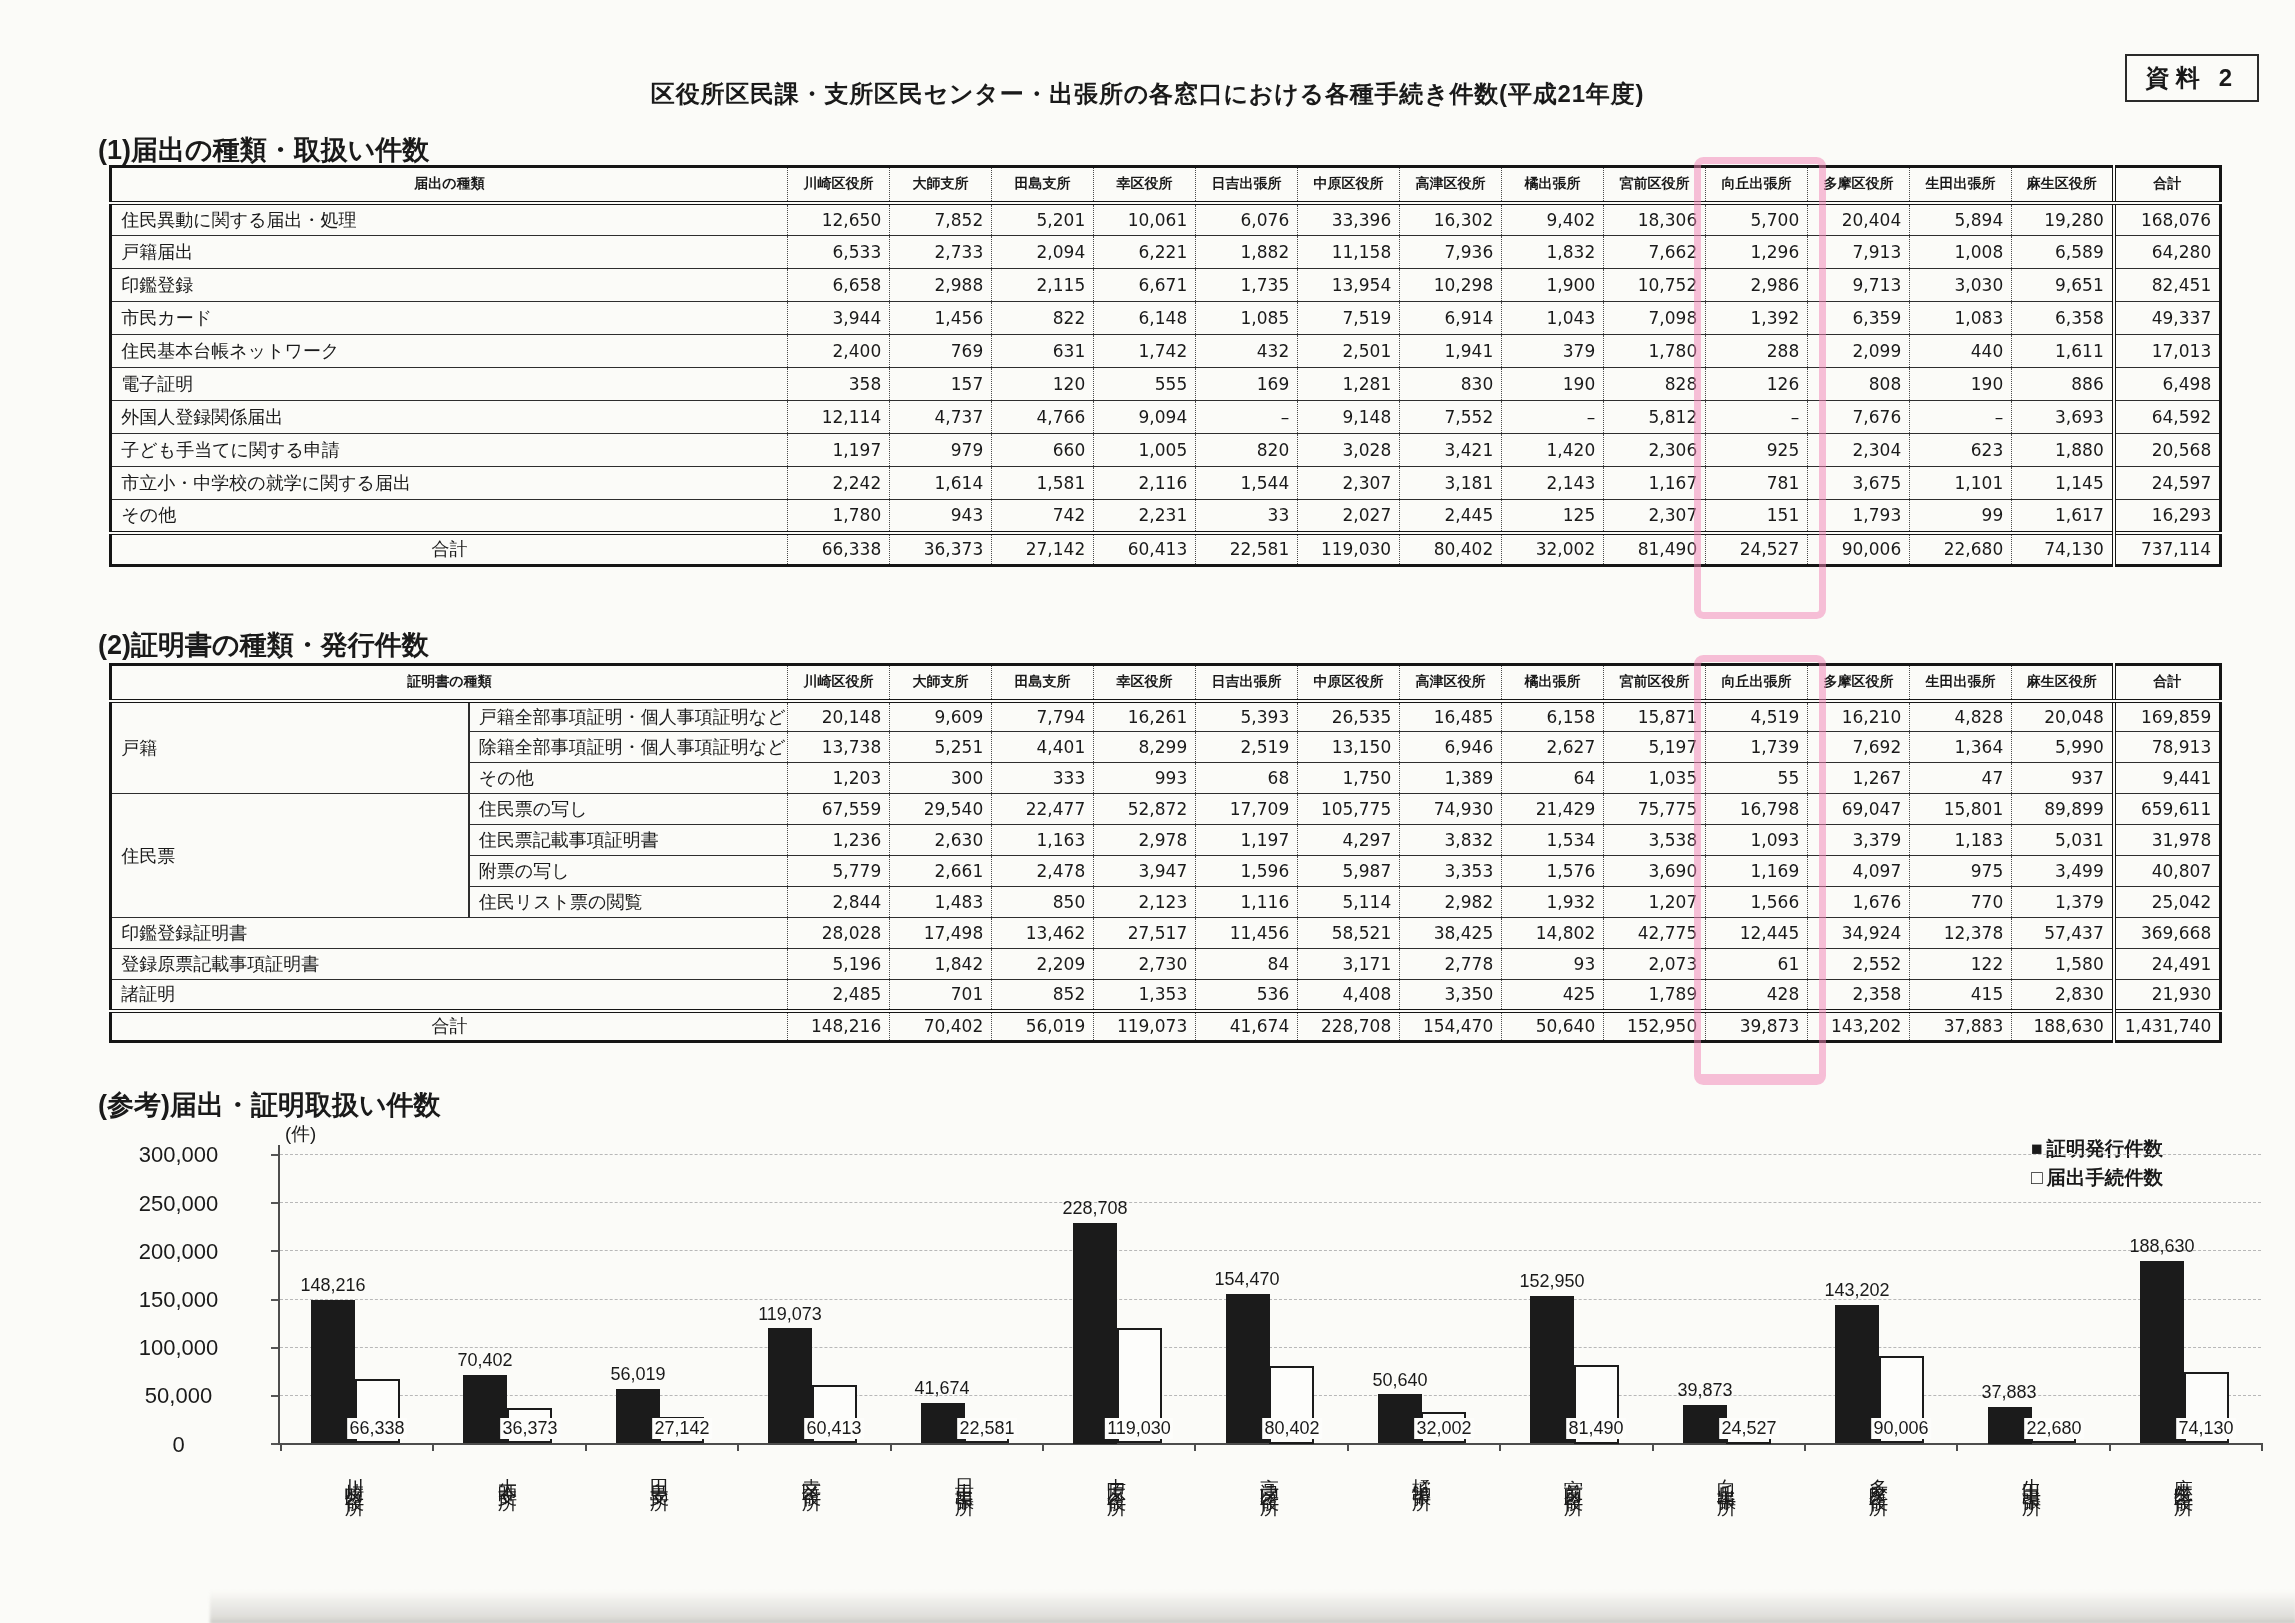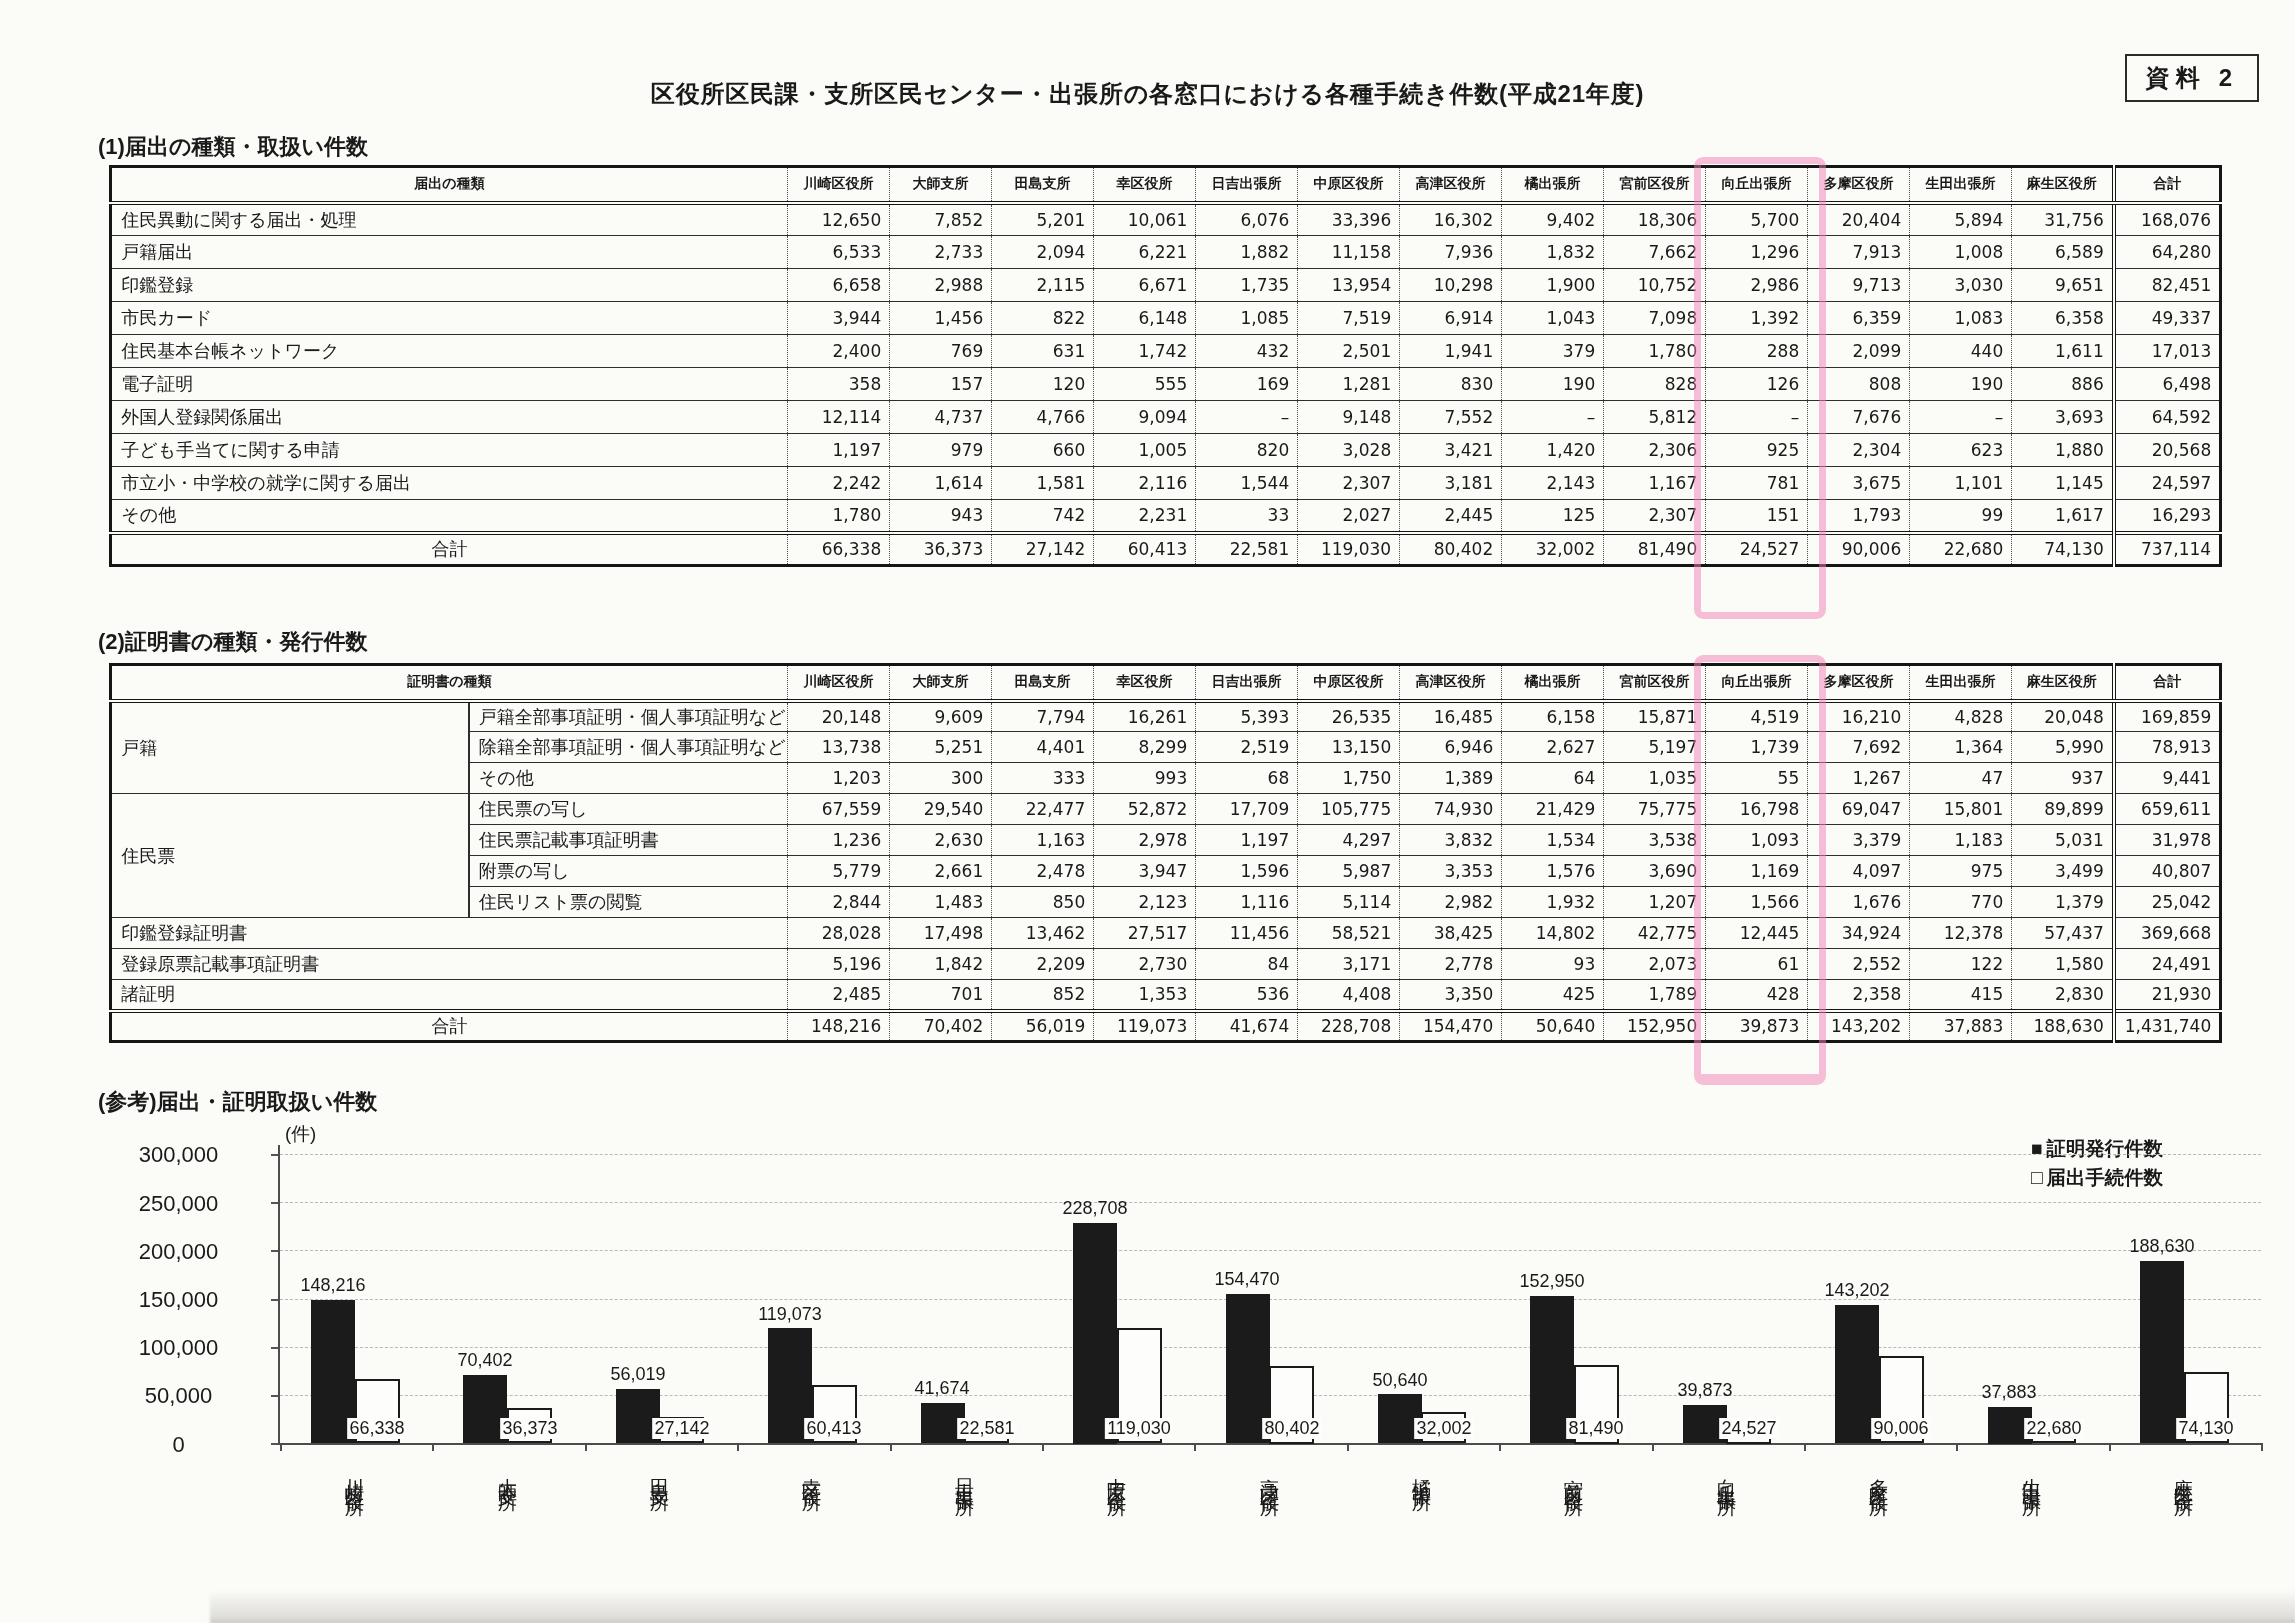--- a/index.html
+++ b/index.html
@@ -3,21 +3,21 @@
 <meta charset="utf-8">
 <style>
   html,body{margin:0;padding:0;background:#e9e9e9;}
   #page{position:relative;width:2295px;height:1624px;background:#fbfbf8;
         font-family:"Liberation Sans","DejaVu Sans",sans-serif;color:#1a1a1a;overflow:hidden;}
 
   .doc-label{position:absolute;right:36px;top:54px;border:2.3px solid #2a2a2a;
              padding:6.2px 18.7px;font-size:24px;font-weight:600;letter-spacing:6.2px;background:#fbfbf8;}
   .title{position:absolute;left:0;right:0;top:78px;text-align:center;
          font-size:24px;font-weight:600;letter-spacing:0.8px;}
-  .sec-h{position:absolute;font-size:22px;font-weight:600;}
+  .sec-h{position:absolute;font-size:27px;font-weight:600;}
   #h1{left:98px;top:132px;}
   #h2{left:98px;top:627px;}
   #hc{left:98px;top:1087px;}
 
   table{position:absolute;border-collapse:collapse;table-layout:fixed;border:3.1px solid #151515;background:transparent;}
   #t1{left:109px;top:165px;width:2107px;}
   #t2{left:109px;top:663px;width:2107px;}
   th,td{padding:0;overflow:hidden;white-space:nowrap;border-top:1.6px solid #2e2e2e;}
   th{font-size:14px;font-weight:600;text-align:center;}
   td.lbl{font-size:18px;text-align:left;padding-left:9.3px;font-weight:500;}
@@ -110,21 +110,21 @@
           <td class="num vd">5,201</td>
           <td class="num vd">10,061</td>
           <td class="num vd">6,076</td>
           <td class="num vd">33,396</td>
           <td class="num vd">16,302</td>
           <td class="num vd">9,402</td>
           <td class="num vd">18,306</td>
           <td class="num vd">5,700</td>
           <td class="num vd">20,404</td>
           <td class="num vd">5,894</td>
-          <td class="num vd">31,756</td>
+          <td class="num vd">19,280</td>
           <td class="num vdd">168,076</td>
         </tr>
         <tr>
           <td class="lbl">戸籍届出</td>
           <td class="num vd">6,533</td>
           <td class="num vd">2,733</td>
           <td class="num vd">2,094</td>
           <td class="num vd">6,221</td>
           <td class="num vd">1,882</td>
           <td class="num vd">11,158</td>

